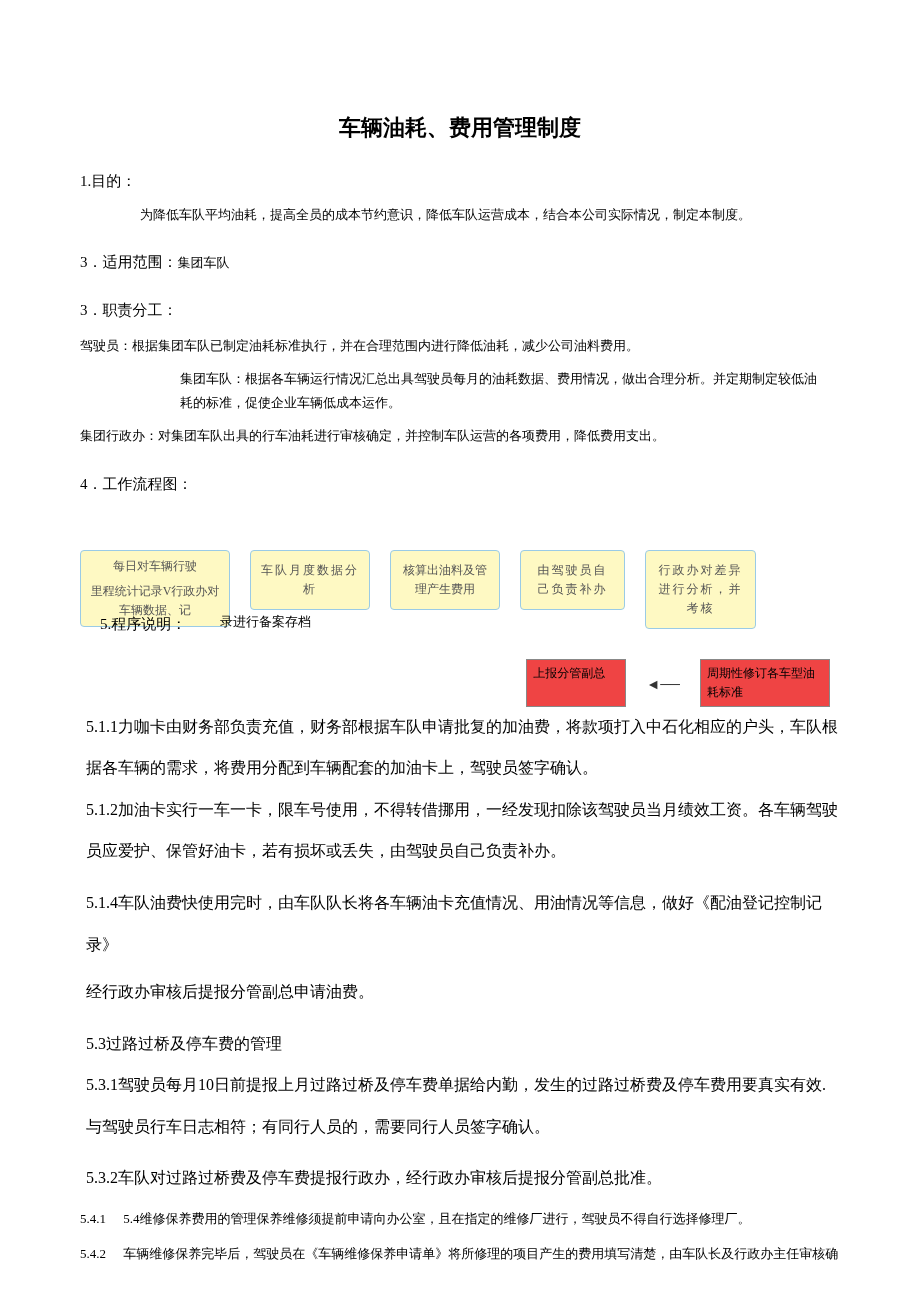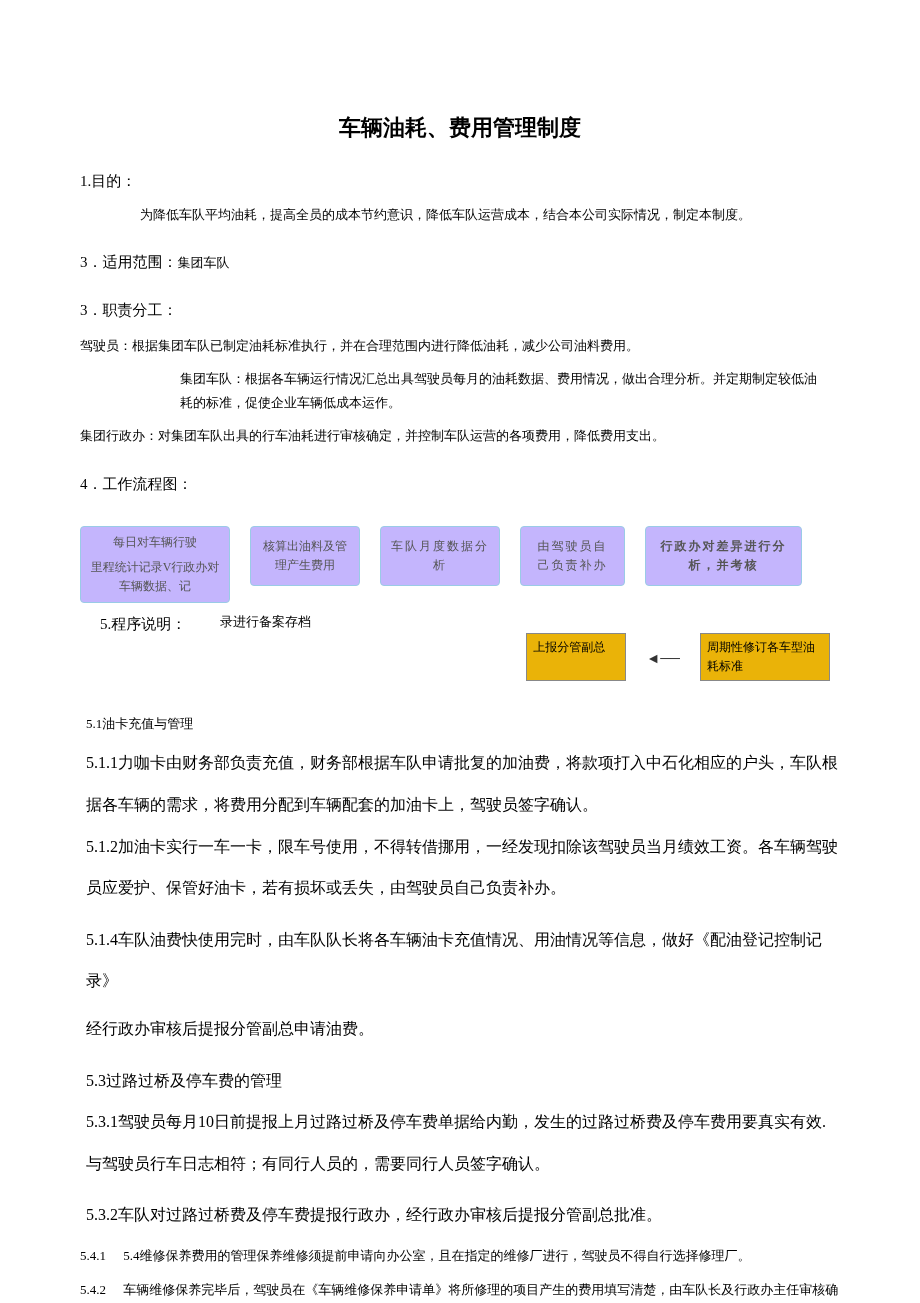--- a/index.html
+++ b/index.html
@@ -28,36 +28,37 @@
     .indent-block { padding-left: 100px; padding-right: 20px; margin-top: 10px; margin-bottom: 10px; line-height: 1.8; }
     .flow-area { margin-top: 30px; position: relative; height: 170px; }
     .flow-row1 { display: flex; gap: 20px; align-items: flex-start; }
     .flow-row2 { display: flex; justify-content: flex-end; gap: 20px; margin-top: 30px; padding-right: 10px; }
     .fbox {
       border: 1px solid #9acbe6;
       border-radius: 4px;
       padding: 6px 8px;
       font-size: 12px;
       text-align: center;
-      background: #c4b5fd;
+      background: #fef9c3;
       color: #555;
+      margin-top: 24px;
     }
     .fbox-double {
       border: 1px solid #888;
       padding: 4px 6px;
       font-size: 12px;
       text-align: left;
-      background: #eab308;
+      background: #ef4444;
       min-width: 100px;
     }
     .fb1 { width: 150px; }
     .fb2 { width: 120px; padding: 10px; }
     .fb3 { width: 110px; padding: 10px; }
     .fb4 { width: 105px; padding: 10px; }
-    .fb5 { width: 157px; padding: 10px; font-weight: bold; }
+    .fb5 { width: 111px; padding: 10px; }
     .between-text { position: absolute; top: 86px; left: 20px; font-size: 15px; }
     .between-text2 { position: absolute; top: 86px; left: 140px; font-size: 13px; }
     .sub { font-size: 13px; margin-top: 18px; margin-bottom: 8px; }
     .body-text { line-height: 2.6; font-size: 16px; }
     .numbered { margin-top: 6px; line-height: 2.2; }
     .arrow-conn2 { display: flex; align-items: center; color: #333; font-size: 14px; padding-top: 4px; }
     .spaced { letter-spacing: 2px; }
   </style>
 </head>
 <body>
@@ -77,38 +78,37 @@
 <div class="para">集团行政办：对集团车队出具的行车油耗进行审核确定，并控制车队运营的各项费用，降低费用支出。</div>
 
 <div class="section-head">4．工作流程图：</div>
 
 <div class="flow-area">
   <div class="flow-row1">
     <div class="fbox fb1">
       <div>每日对车辆行驶</div>
       <div style="margin-top:6px;">里程统计记录V行政办对车辆数据、记</div>
     </div>
+    <div class="fbox fb2 spaced">车队月度数据分析</div>
     <div class="fbox fb3">核算出油料及管理产生费用</div>
-    <div class="fbox fb2 spaced">车队月度数据分析</div>
     <div class="fbox fb4 spaced">由驾驶员自己负责补办</div>
     <div class="fbox fb5 spaced">行政办对差异进行分析，并考核</div>
   </div>
 
   <div class="between-text">5.程序说明：</div>
   <div class="between-text2">录进行备案存档</div>
 
   <div class="flow-row2">
     <div class="fbox-double">上报分管副总</div>
     <div class="arrow-conn2">◄──</div>
     <div class="fbox-double" style="width:130px;">周期性修订各车型油耗标准</div>
   </div>
 </div>
 
 <div style="margin-top:10px;padding-left:6px;">
-  <div class="sub">5.1油卡充值与管理</div>
   <div class="body-text">5.1.1力咖卡由财务部负责充值，财务部根据车队申请批复的加油费，将款项打入中石化相应的户头，车队根据各车辆的需求，将费用分配到车辆配套的加油卡上，驾驶员签字确认。</div>
   <div class="body-text">5.1.2加油卡实行一车一卡，限车号使用，不得转借挪用，一经发现扣除该驾驶员当月绩效工资。各车辆驾驶员应爱护、保管好油卡，若有损坏或丢失，由驾驶员自己负责补办。</div>
   <div class="body-text" style="margin-top:10px;">5.1.4车队油费快使用完时，由车队队长将各车辆油卡充值情况、用油情况等信息，做好《配油登记控制记录》</div>
   <div class="body-text" style="margin-top:6px;">经行政办审核后提报分管副总申请油费。</div>
   <div class="body-text" style="margin-top:10px;">5.3过路过桥及停车费的管理</div>
   <div class="body-text">5.3.1驾驶员每月10日前提报上月过路过桥及停车费单据给内勤，发生的过路过桥费及停车费用要真实有效.与驾驶员行车日志相符；有同行人员的，需要同行人员签字确认。</div>
   <div class="body-text" style="margin-top:10px;">5.3.2车队对过路过桥费及停车费提报行政办，经行政办审核后提报分管副总批准。</div>
 </div>
 
 <div class="numbered">

